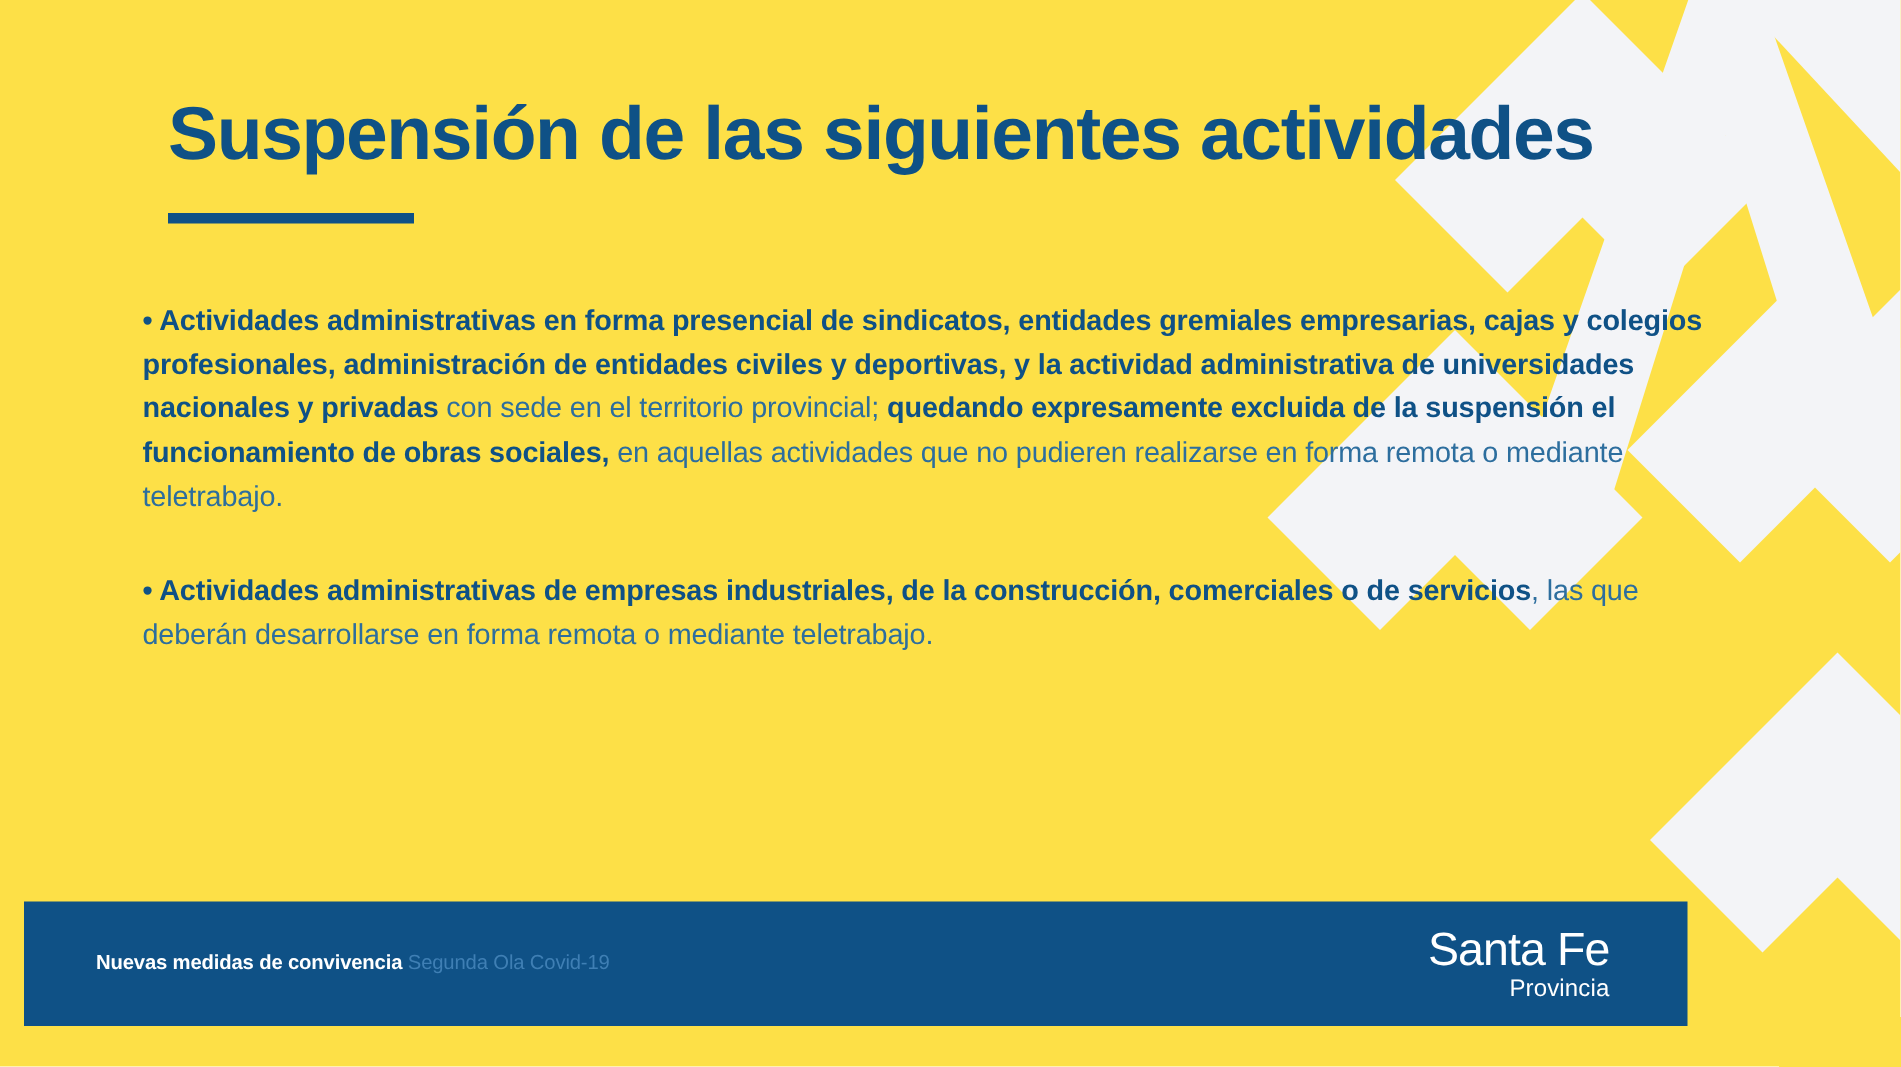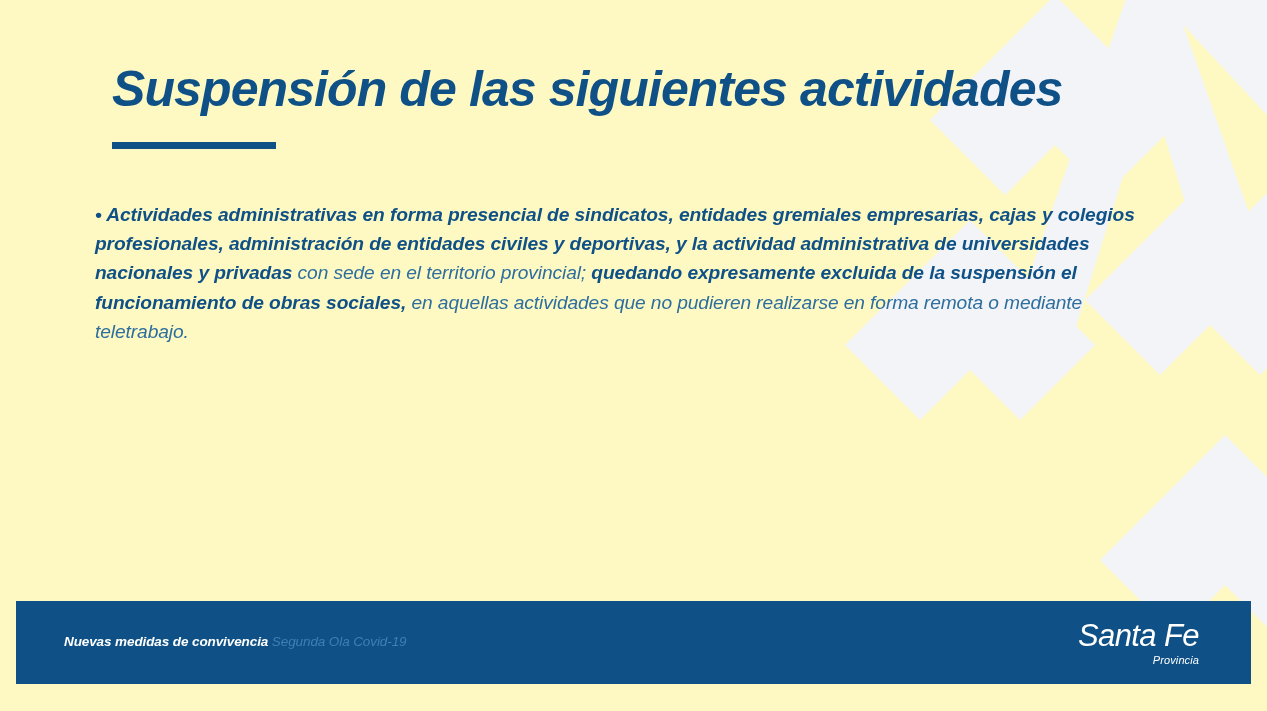--- a/index.html
+++ b/index.html
@@ -10,23 +10,22 @@
   }
   body {
     font-family: "Liberation Sans", sans-serif;
     -webkit-font-smoothing: antialiased;
   }
 
   .slide {
     position: relative;
     width: 1267px;
     height: 711px;
-    background: #fef9c3;
+    background: #fde047;
     overflow: hidden;
-    font-style: italic;
   }
 
   
   .watermark-layer {
     position: absolute;
     inset: 0;
     pointer-events: none;
     z-index: 0;
   }
   .watermark-layer svg {
@@ -85,21 +84,21 @@
   .copy-paragraph .bullet-mark {
     font-weight: 700;
     color: #0f5186;
   }
 
   
   .footer-bar {
     position: absolute;
     left: 16px;
     top: 601px;
-    width: 1235px;
+    width: 1109px;
     height: 83px;
     background: #0f5186;
     z-index: 3;
     display: flex;
     align-items: center;
     justify-content: space-between;
     box-sizing: border-box;
     padding: 0 34px 0 48px;
   }
   .footer-left {
@@ -142,21 +141,21 @@
   .logo-main {
     font-size: 31px;
     line-height: 1;
     font-weight: 400;
     color: #ffffff;
     letter-spacing: -0.6px;
     text-align: right;
   }
   .logo-sub {
     margin-top: 4px;
-    font-size: 11px;
+    font-size: 16px;
     line-height: 1;
     font-weight: 400;
     color: #ffffff;
     letter-spacing: 0.1px;
   }
 </style>
 </head>
 <body>
 
 <div class="slide">
@@ -181,20 +180,24 @@
 
   <div class="headline-block">
     <h1 class="slide-title">Suspensión de las siguientes actividades</h1>
     <div class="title-rule"></div>
   </div>
 
   <div class="body-copy">
     <p class="copy-paragraph">
       <span class="bullet-mark">• </span>
       <span><b>Actividades administrativas en forma presencial de sindicatos, entidades gremiales empresarias, cajas y colegios profesionales, administración de entidades civiles y deportivas, y la actividad administrativa de universidades nacionales y privadas</b><span> con sede en el territorio provincial; </span><b>quedando expresamente excluida de la suspensión el funcionamiento de obras sociales,</b><span> en aquellas actividades que no pudieren realizarse en forma remota o mediante teletrabajo.</span></span>
+    </p>
+    <p class="copy-paragraph">
+      <span class="bullet-mark">• </span>
+      <span><b>Actividades administrativas de empresas industriales, de la construcción, comerciales o de servicios</b><span>, las que deberán desarrollarse en forma remota o mediante teletrabajo.</span></span>
     </p>
   </div>
 
   <div class="footer-bar">
     <div class="footer-left">
       <div class="footer-headline">
         <span class="fh-strong">Nuevas medidas de convivencia</span><span>&nbsp;</span><span class="fh-sub">Segunda Ola Covid-19</span>
       </div>
     </div>
 

